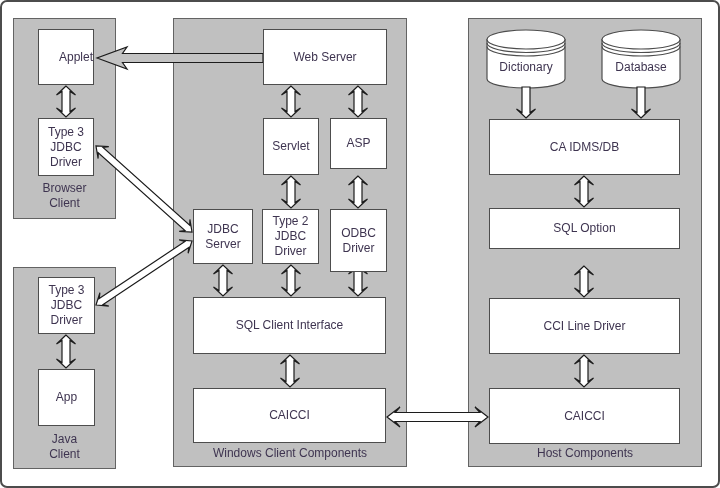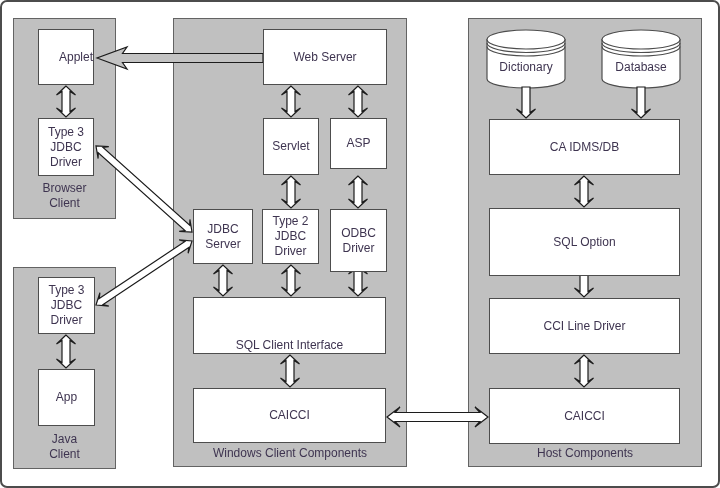--- a/index.html
+++ b/index.html
@@ -106,30 +106,30 @@
       </div>
     <div class="node" style="left:262px;top:209px;width:57px;height:55px;">
       <span class="node-label">Type 2
 JDBC
 Driver</span>
       </div>
     <div class="node" style="left:330px;top:209px;width:57px;height:63px;">
       <span class="node-label">ODBC
 Driver</span>
       </div>
-    <div class="node" style="left:193px;top:297px;width:193px;height:57px;align-items:flex-end;">
+    <div class="node" style="left:193px;top:297px;width:193px;height:57px;">
       <span class="node-label">SQL Client Interface</span>
       </div>
     <div class="node" style="left:193px;top:388px;width:193px;height:55px;">
       <span class="node-label">CAICCI</span>
       </div>
     <div class="node" style="left:489px;top:119px;width:191px;height:56px;align-items:center;">
       <span class="node-label">CA IDMS/DB</span>
       </div>
-    <div class="node" style="left:489px;top:208px;width:191px;height:68px;">
+    <div class="node" style="left:489px;top:208px;width:191px;height:41px;">
       <span class="node-label">SQL Option</span>
       </div>
     <div class="node" style="left:489px;top:298px;width:191px;height:56px;">
       <span class="node-label">CCI Line Driver</span>
       </div>
     <div class="node" style="left:489px;top:388px;width:191px;height:56px;">
       <span class="node-label">CAICCI</span>
       </div>
     <div class="node" style="left:38px;top:277px;width:57px;height:57px;">
       <span class="node-label">Type 3

